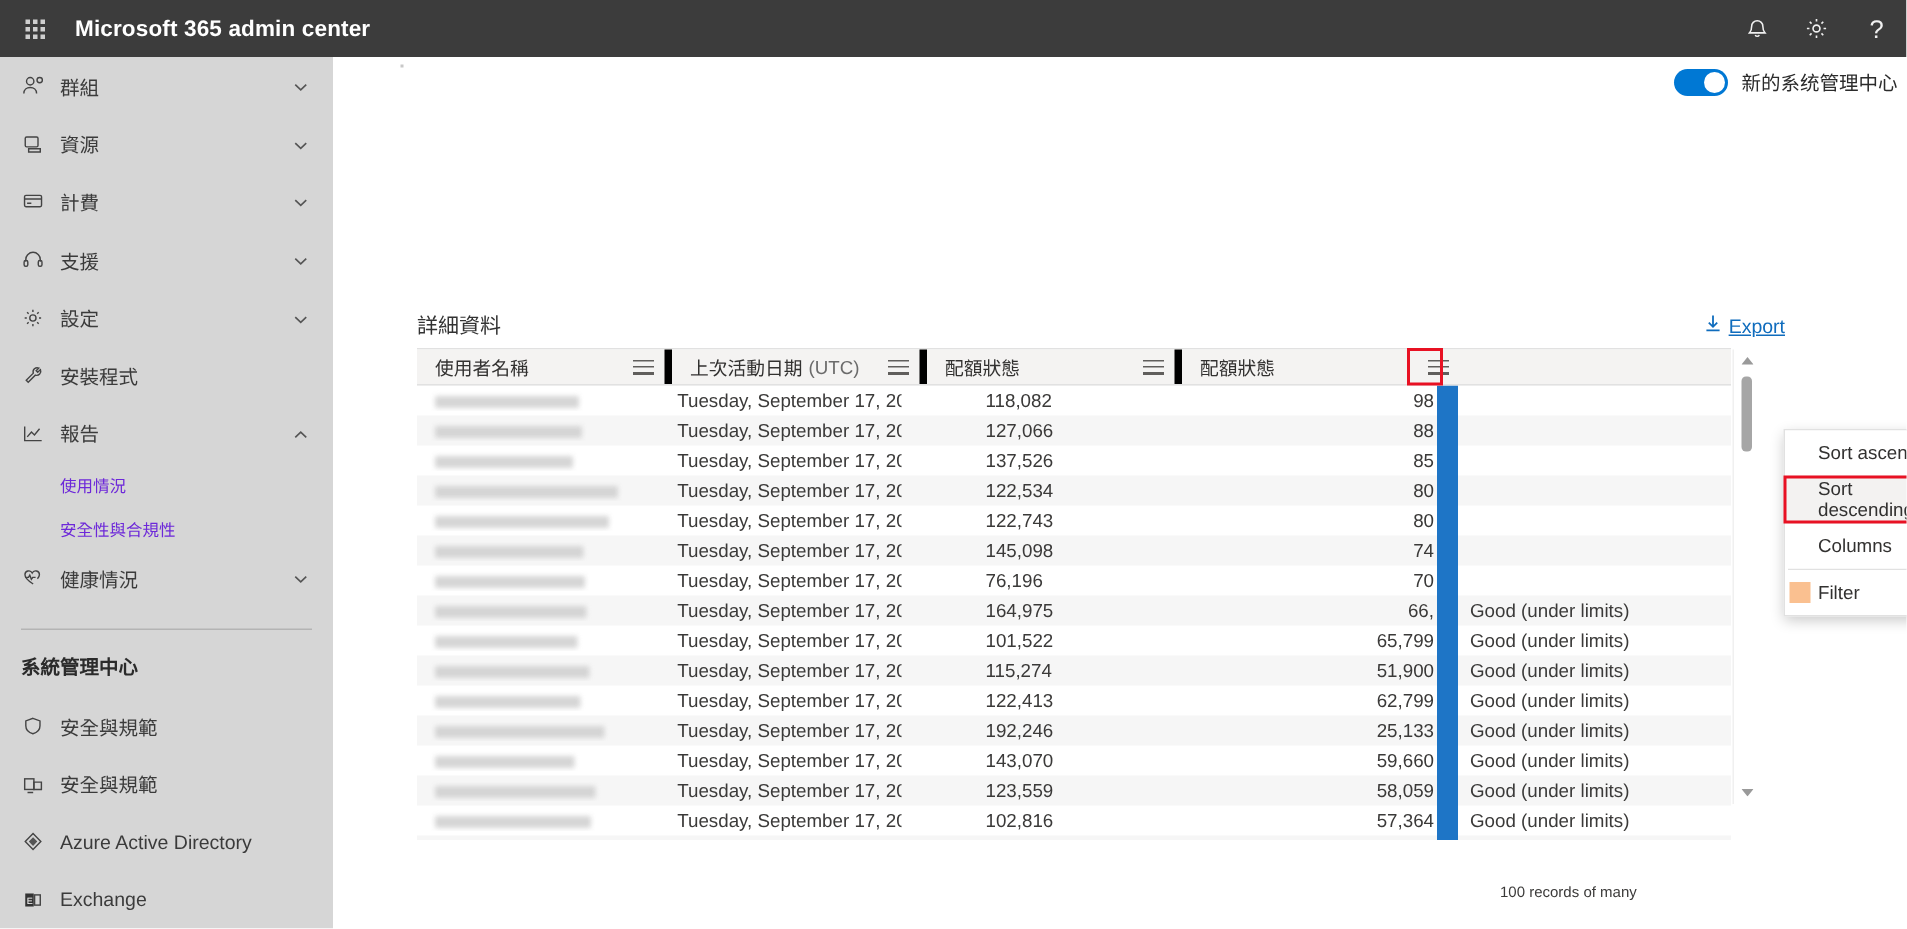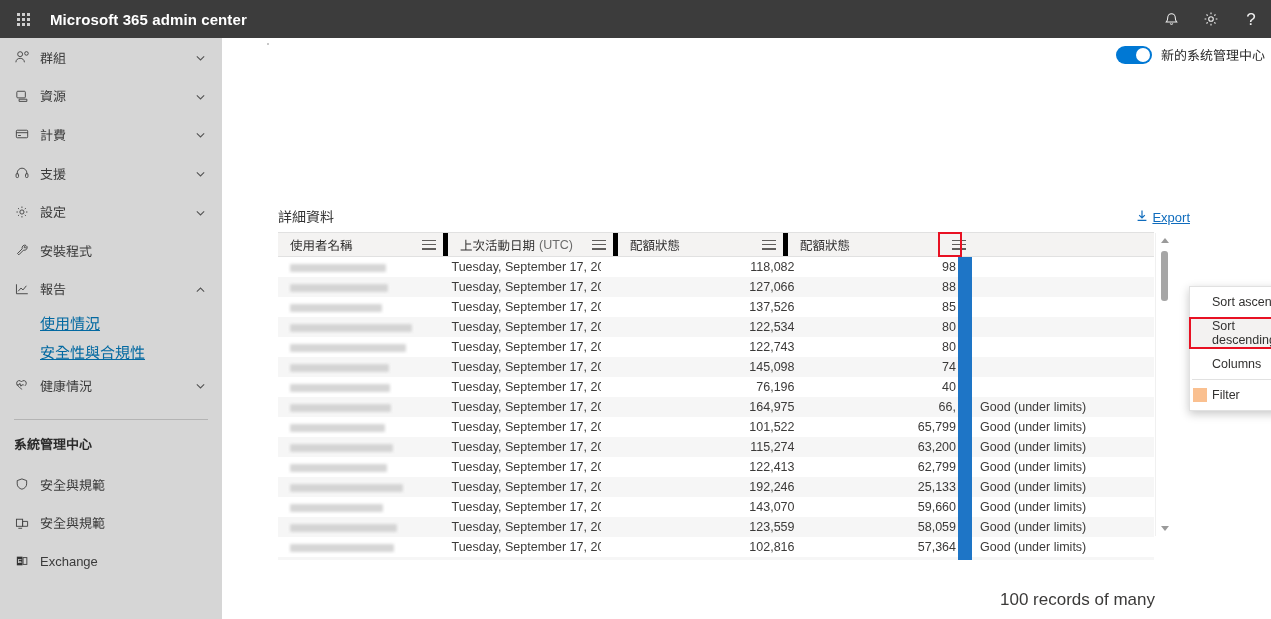--- a/index.html
+++ b/index.html
@@ -52,21 +52,21 @@
     width: 26px; display: flex; align-items: center; color: #444;
     flex: 0 0 26px;
   }
   .nav-item .nav-label { font-size: 13px; color: #3b3b3b; white-space: nowrap; }
   .nav-item .chev {
     position: absolute; right: 16px; top: 50%; transform: translateY(-50%);
     width: 11px; height: 11px;
   }
   .nav-sub {
     display: flex; align-items: center; height: 29px; padding-left: 40px;
-    font-size: 15px; color: #0369a1; cursor: pointer; text-decoration: underline;
+    font-size: 11px; color: #6d28d9; cursor: pointer;
   }
   .nav-sep {
     height: 1px; background: #b4b4b4; margin: 14px 14px 12px 14px;
   }
   .nav-heading {
     padding: 2px 0 12px 14px; font-size: 13px; font-weight: bold; color: #2b2b2b;
   }
 
   
   .content {
@@ -127,21 +127,21 @@
 
   .body { position: relative; height: 303px; overflow: hidden; }
   .drow {
     display: flex; height: 20px; align-items: center;
     font-size: 12.5px; color: #3b3a39;
   }
   .drow.alt { background: #f6f6f6; }
   .cell { padding: 0 12px; white-space: nowrap; overflow: hidden; }
   .cell.c0 { width: 170px; }
   .cell.c1 { width: 170px; }
-  .cell.c2 { width: 170px; text-align: right; margin-left: 44px; }
+  .cell.c2 { width: 170px; text-align: left; margin-left: 44px; }
   .cell.c3 { width: 170px; text-align: right; }
   .cell.c4 { width: 196px; }
 
   .redact {
     display: inline-block; height: 8px; background: #cfcfcf; border-radius: 1px;
     opacity: .85; filter: blur(1.6px); vertical-align: middle;
   }
 
   
   .col-drag {
@@ -178,21 +178,21 @@
   }
   .ctxitem.sel { background: #f3f2f1; outline: 2px solid #e81123; outline-offset: -1px; z-index: 2; }
   .ctxsep { height: 1px; background: #e1e1e1; margin: 0 2px; }
   .ctx-sq-left {
     position: absolute; left: 3px; top: 50%; transform: translateY(-50%);
     width: 14px; height: 14px; background: #fac090;
   }
 
   
   .records {
-    position: absolute; left: 778px; top: 552px; font-size: 17px; color: #3b3a39;
+    position: absolute; left: 778px; top: 552px; font-size: 10px; color: #3b3a39;
   }
   .stray-dot {
     position: absolute; left: 45px; top: 5px; width: 2px; height: 2px; background: #c8c8c8;
   }
 </style>
 </head>
 <body>
 
 <div id="root">
 
@@ -372,20 +372,29 @@
       <span class="nav-ico">
         <svg width="17" height="16" viewBox="0 0 18 16" fill="none" stroke="#444" stroke-width="1">
           <rect x="2.6" y="4" width="6.5" height="7.5"></rect>
             <path d="M9.1 6.3h5.3v5.2H9.1z"></path>
             <path d="M4.6 13.6h4"></path>
         </svg>
       </span>
       <span class="nav-label">安全與規範</span>
     </div>
 
+    <div class="nav-item">
+      <span class="nav-ico">
+        <svg width="17" height="16" viewBox="0 0 18 16" fill="none" stroke="#444" stroke-width="1">
+          <path d="M8.5 2.4L14 8l-5.5 5.6L3 8z"></path>
+            <path d="M8.5 5L11.5 8l-3 3.1L5.5 8z" fill="#555" stroke="none"></path>
+        </svg>
+      </span>
+      <span class="nav-label">Azure Active Directory</span>
+    </div>
 
     <div class="nav-item">
       <span class="nav-ico">
         <svg width="17" height="16" viewBox="0 0 18 16" fill="none">
           <rect x="3" y="3.4" width="6" height="9.2" fill="#333"></rect>
           <text x="4" y="10.5" font-size="6.4" fill="#fff" font-family="Liberation Sans, sans-serif">E</text>
           <rect x="9.6" y="4.4" width="4" height="7.2" fill="none" stroke="#444" stroke-width="1"></rect>
         </svg>
       </span>
       <span class="nav-label">Exchange</span>
@@ -498,42 +507,42 @@
                 <div class="cell c0"><span class="redact" style="width: 99px;"></span></div>
                 <div class="cell c1">Tuesday, September 17, 2019</div>
                 <div class="cell c2">145,098</div>
                 <div class="cell c3">74</div>
                 <div class="cell c4"></div>
               </div>
               <div class="drow">
                 <div class="cell c0"><span class="redact" style="width: 100px;"></span></div>
                 <div class="cell c1">Tuesday, September 17, 2019</div>
                 <div class="cell c2">76,196</div>
-                <div class="cell c3">40</div>
+                <div class="cell c3">70</div>
                 <div class="cell c4"></div>
               </div>
               <div class="drow alt">
                 <div class="cell c0"><span class="redact" style="width: 101px;"></span></div>
                 <div class="cell c1">Tuesday, September 17, 2019</div>
                 <div class="cell c2">164,975</div>
                 <div class="cell c3">66,</div>
                 <div class="cell c4">Good (under limits)</div>
               </div>
               <div class="drow">
                 <div class="cell c0"><span class="redact" style="width: 95px;"></span></div>
                 <div class="cell c1">Tuesday, September 17, 2019</div>
                 <div class="cell c2">101,522</div>
                 <div class="cell c3">65,799</div>
                 <div class="cell c4">Good (under limits)</div>
               </div>
               <div class="drow alt">
                 <div class="cell c0"><span class="redact" style="width: 103px;"></span></div>
                 <div class="cell c1">Tuesday, September 17, 2019</div>
                 <div class="cell c2">115,274</div>
-                <div class="cell c3">63,200</div>
+                <div class="cell c3">51,900</div>
                 <div class="cell c4">Good (under limits)</div>
               </div>
               <div class="drow">
                 <div class="cell c0"><span class="redact" style="width: 97px;"></span></div>
                 <div class="cell c1">Tuesday, September 17, 2019</div>
                 <div class="cell c2">122,413</div>
                 <div class="cell c3">62,799</div>
                 <div class="cell c4">Good (under limits)</div>
               </div>
               <div class="drow alt">

